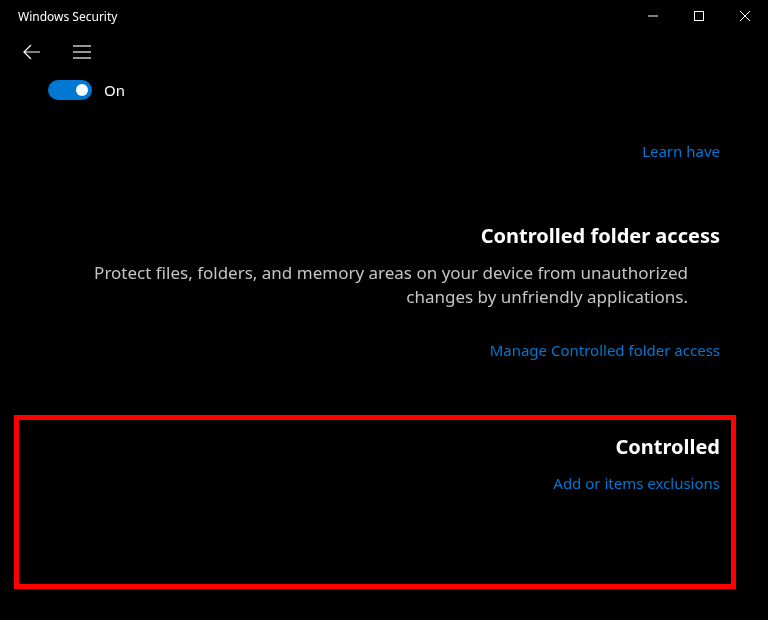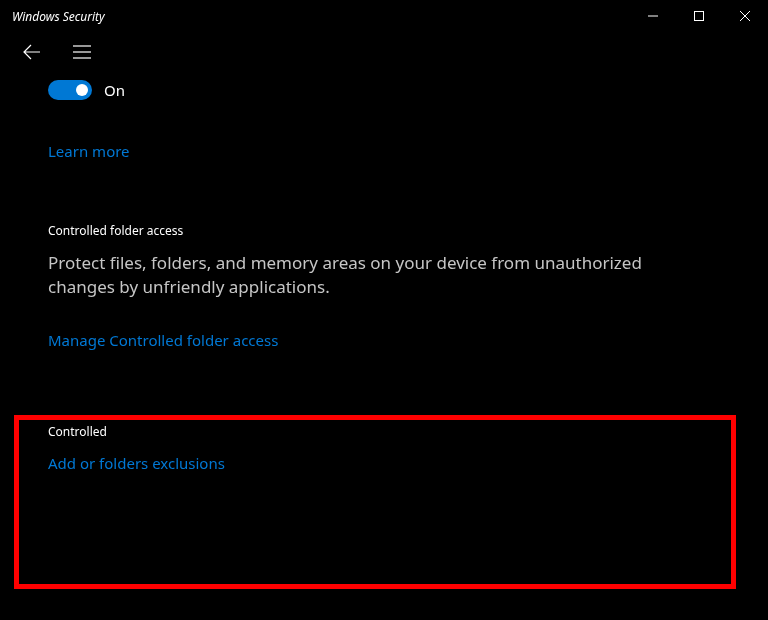--- a/index.html
+++ b/index.html
@@ -14,22 +14,21 @@
       height: 620px;
       background: #000000;
       color: #ffffff;
       overflow: hidden;
       position: relative;
     }
     .titlebar {
       display: flex;
       align-items: center;
       height: 32px;
-      padding-left: 12px;
-      font-style: italic;
+      padding-left: 18px;
     }
     .title {
       font-size: 12px;
       color: #ffffff;
       font-weight: 400;
     }
     .window-controls {
       margin-left: auto;
       display: flex;
       height: 100%;
@@ -58,20 +57,21 @@
       height: 40px;
       display: flex;
       align-items: center;
       justify-content: center;
       color: #ffffff;
     }
     .content {
       padding-left: 48px;
       padding-right: 48px;
       padding-top: 8px;
+      text-align: right;
     }
     .toggle-row {
       display: flex;
       align-items: center;
       gap: 12px;
       margin-bottom: 40px;
     }
     .toggle {
       width: 44px;
       height: 20px;
@@ -95,22 +95,22 @@
     }
     .link {
       color: #0078d4;
       font-size: 15px;
       display: inline-block;
     }
     .section {
       margin-top: 60px;
     }
     .section-heading {
-      font-size: 12px;
-      font-weight: 400;
+      font-size: 20px;
+      font-weight: 700;
       color: #ffffff;
       margin-bottom: 12px;
     }
     .section-desc {
       font-size: 17px;
       color: #c5c5c5;
       line-height: 1.4;
       margin-bottom: 30px;
       max-width: 640px;
     }
@@ -169,28 +169,28 @@
 
 <div class="content">
 
   <div class="toggle-row">
     <div class="toggle">
       <div class="toggle-knob"></div>
     </div>
     <span class="toggle-label">On</span>
   </div>
 
-  <a class="link">Learn more</a>
+  <a class="link">Learn have</a>
 
   <div class="section">
     <h2 class="section-heading">Controlled folder access</h2>
     <p class="section-desc">Protect files, folders, and memory areas on your device from unauthorized changes by unfriendly applications.</p>
     <a class="link">Manage Controlled folder access</a>
   </div>
 
   <div class="section exclusions-section">
     <h2 class="section-heading">Controlled</h2>
-    <a class="link">Add or folders exclusions</a>
+    <a class="link">Add or items exclusions</a>
   </div>
 
 </div>
 
 <div class="highlight-box"></div>
 
 </body></html>

